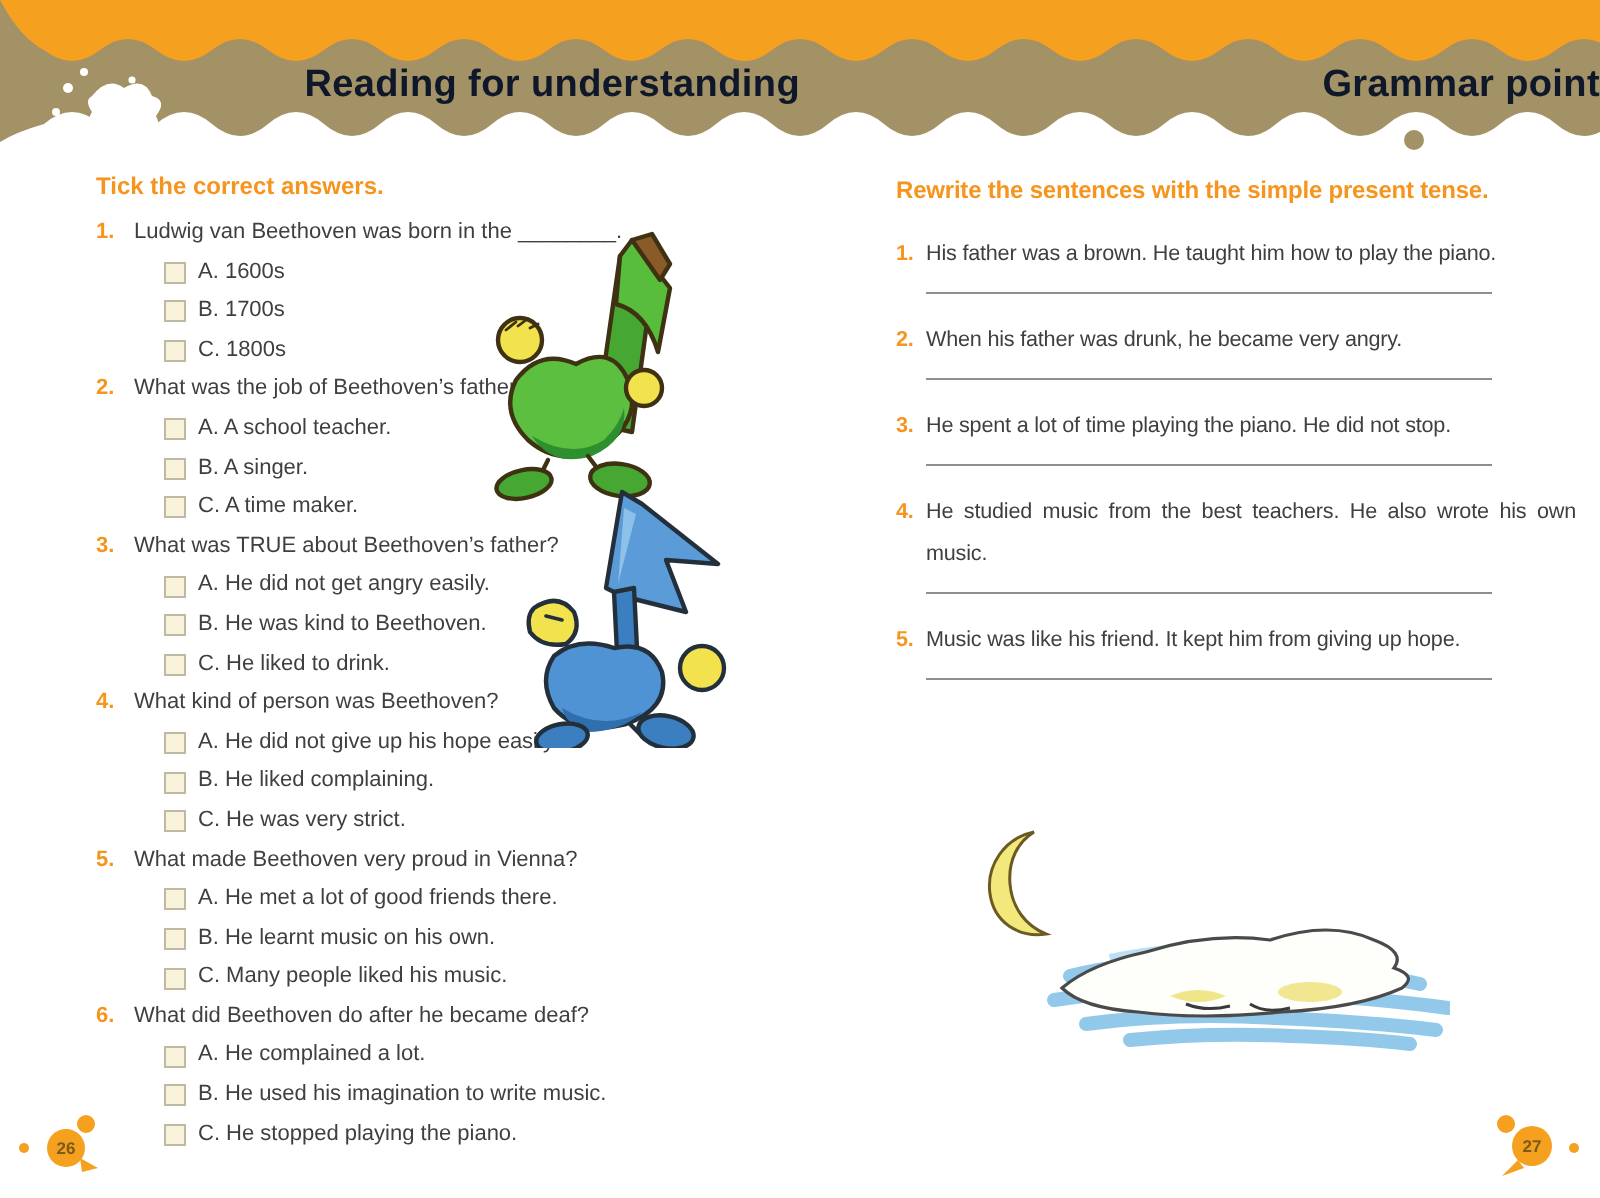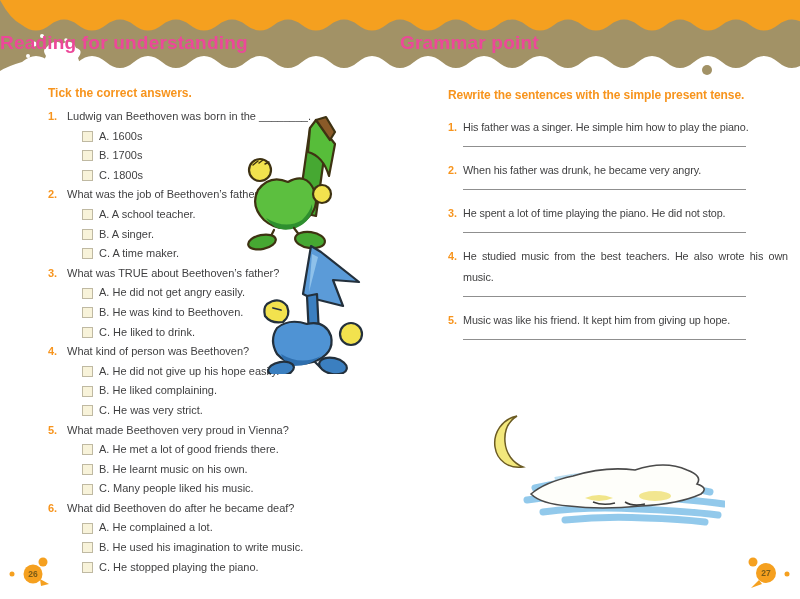--- a/index.html
+++ b/index.html
@@ -3,22 +3,22 @@
 <meta charset="utf-8">
 <style>
   html,body{margin:0;padding:0;background:#ffffff;}
   .sheet{
     position:relative;width:800px;height:599px;background:#ffffff;overflow:hidden;
     font-family:"Liberation Sans",sans-serif;color:#3f3f40;
   }
   
   .band-svg{position:absolute;top:0;left:0;}
   .page-title{
-    position:absolute;top:31px;width:400px;text-align:left;
-    font-size:19px;font-weight:bold;color:#ec4899;letter-spacing:.2px;line-height:24px;
+    position:absolute;top:31px;width:400px;text-align:right;
+    font-size:19px;font-weight:bold;color:#0f172a;letter-spacing:.2px;line-height:24px;
   }
   .page-title.left{left:0;}
   .page-title.right{left:400px;}
   
   .col-left{position:absolute;left:48px;top:82px;width:330px;font-size:11px;line-height:19.6px;}
   .instruction{color:#F7941D;font-weight:bold;font-size:12px;margin:4px 0 7px 0;line-height:14px;white-space:nowrap;}
   .q-head{display:flex;}
   .q-num{width:19px;color:#F7941D;font-weight:bold;flex:0 0 auto;}
   .q-text{flex:1;}
   .option{display:flex;align-items:center;height:19.6px;margin-left:34px;}
@@ -228,21 +228,21 @@
   </div>
 
   <div class="col-right">
     <p class="instruction">Rewrite the sentences with the simple present tense.</p>
     <div class="example">
     </div>
     <div class="sentences">
   <div class="sentence">
     <div class="sentence-head">
       <span class="s-num">1.</span>
-      <span class="s-text">His father was a singer. He simple him how to play the piano.</span>
+      <span class="s-text">His father was a brown. He taught him how to play the piano.</span>
     </div>
     <div class="answer-line"></div>
   </div>
 
   <div class="sentence">
     <div class="sentence-head">
       <span class="s-num">2.</span>
       <span class="s-text">When his father was drunk, he became very angry.</span>
     </div>
     <div class="answer-line"></div>

